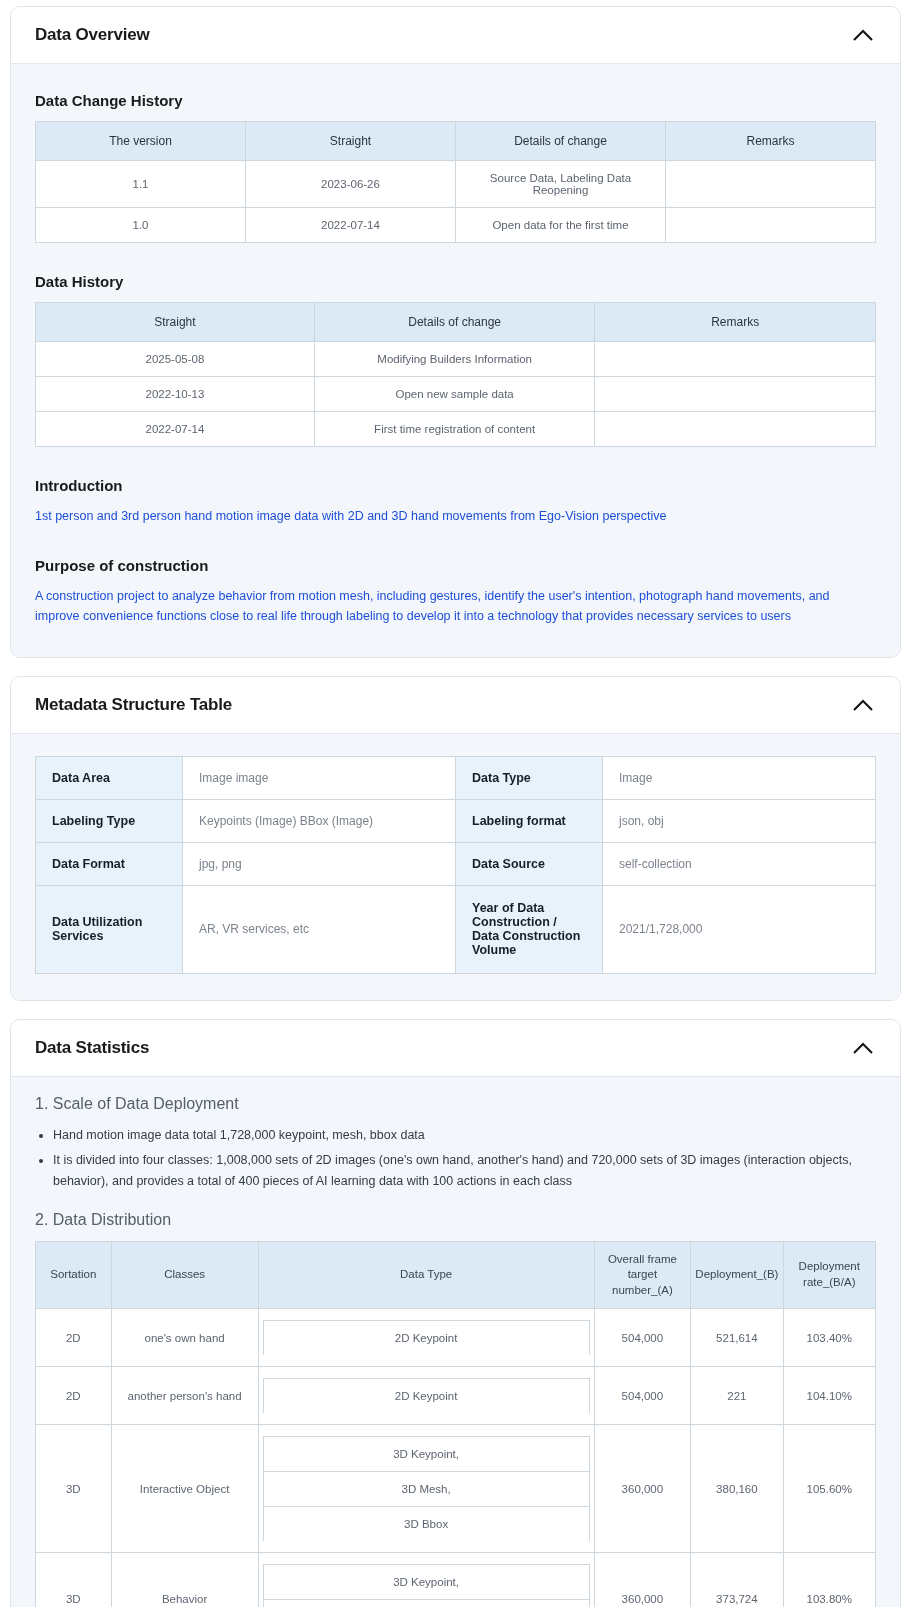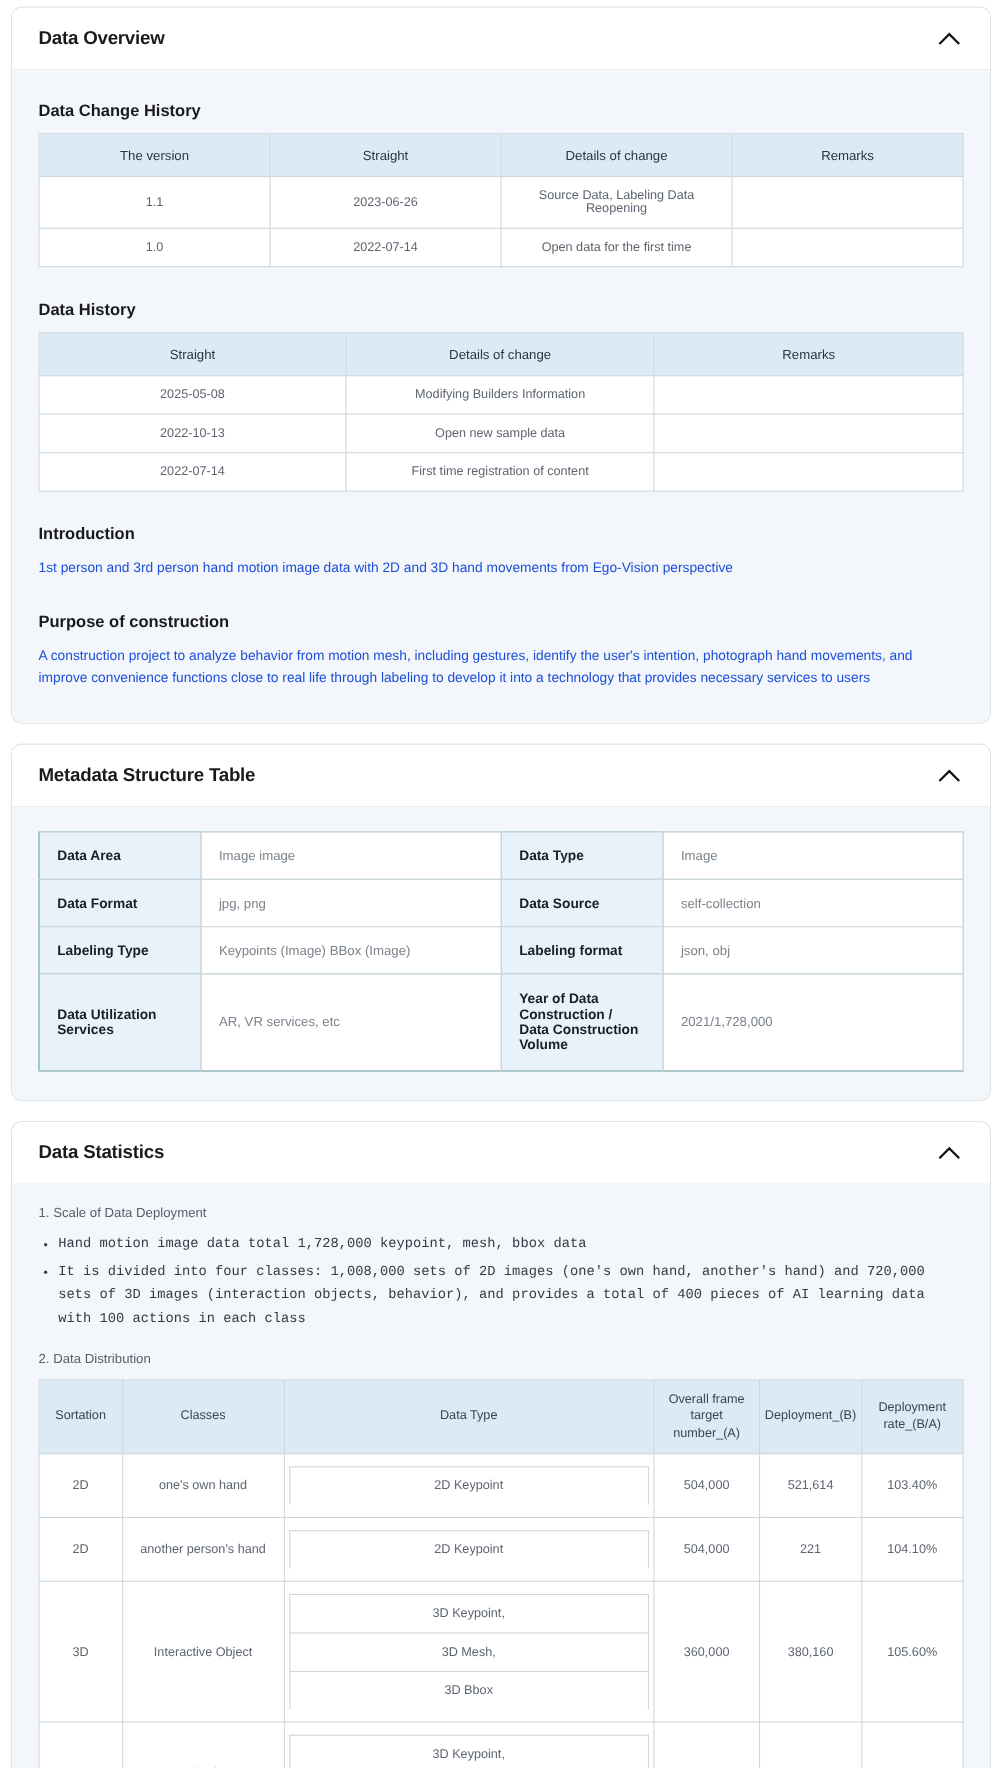--- a/index.html
+++ b/index.html
@@ -103,28 +103,27 @@
     font-weight: bold;
     font-size: 12.5px;
   }
   table.meta td.value {
     background: #ffffff;
     color: #7b838d;
   }
 
   
   .stat-head {
-    font-size: 12px;
+    font-size: 16px;
     color: #55606b;
     margin: 2px 0 12px 0;
   }
   ul.bullets {
     margin: 0 0 18px 0;
     padding-left: 18px;
-    font-family: Liberation Mono, monospace;
   }
   ul.bullets li {
     font-size: 12.5px;
     color: #333b44;
     line-height: 1.7;
     margin-bottom: 4px;
   }
 
   
   table.dist {
@@ -274,30 +273,30 @@
             <col style="width:32.5%">
           </colgroup>
         <tbody>
           <tr>
             <td class="label">Data Area</td>
             <td class="value">Image image</td>
             <td class="label">Data Type</td>
             <td class="value">Image</td>
           </tr>
           <tr>
+            <td class="label">Labeling Type</td>
+            <td class="value">Keypoints (Image) BBox (Image)</td>
+            <td class="label">Labeling format</td>
+            <td class="value">json, obj</td>
+          </tr>
+          <tr>
             <td class="label">Data Format</td>
             <td class="value">jpg, png</td>
             <td class="label">Data Source</td>
             <td class="value">self-collection</td>
-          </tr>
-          <tr>
-            <td class="label">Labeling Type</td>
-            <td class="value">Keypoints (Image) BBox (Image)</td>
-            <td class="label">Labeling format</td>
-            <td class="value">json, obj</td>
           </tr>
           <tr>
             <td class="label" style="height:88px">Data Utilization Services</td>
             <td class="value">AR, VR services, etc</td>
             <td class="label">Year of Data Construction / Data Construction Volume</td>
             <td class="value">2021/1,728,000</td>
           </tr>
         </tbody>
       </table>
     </div>

